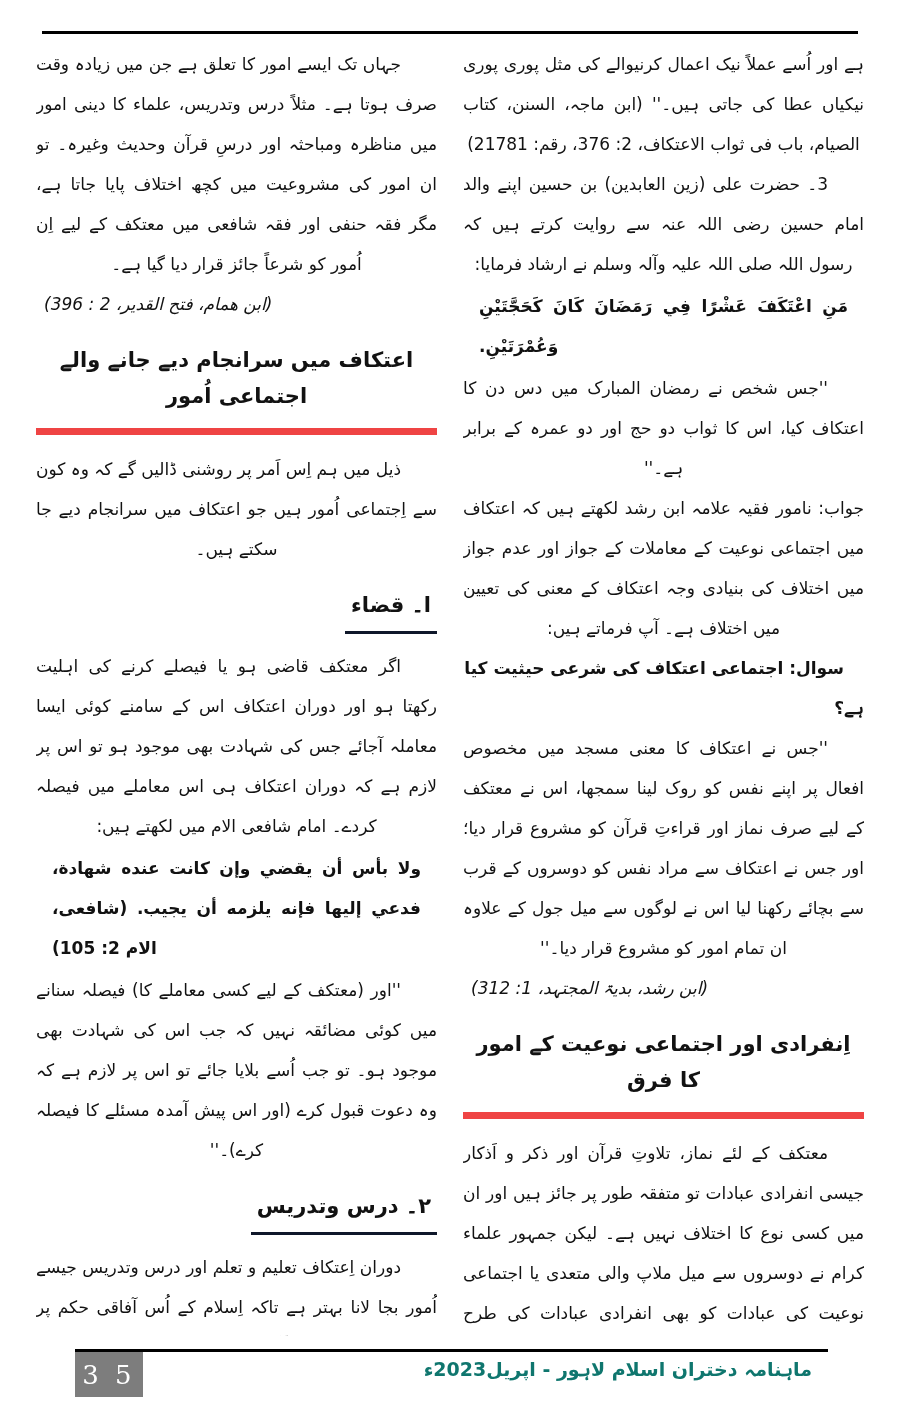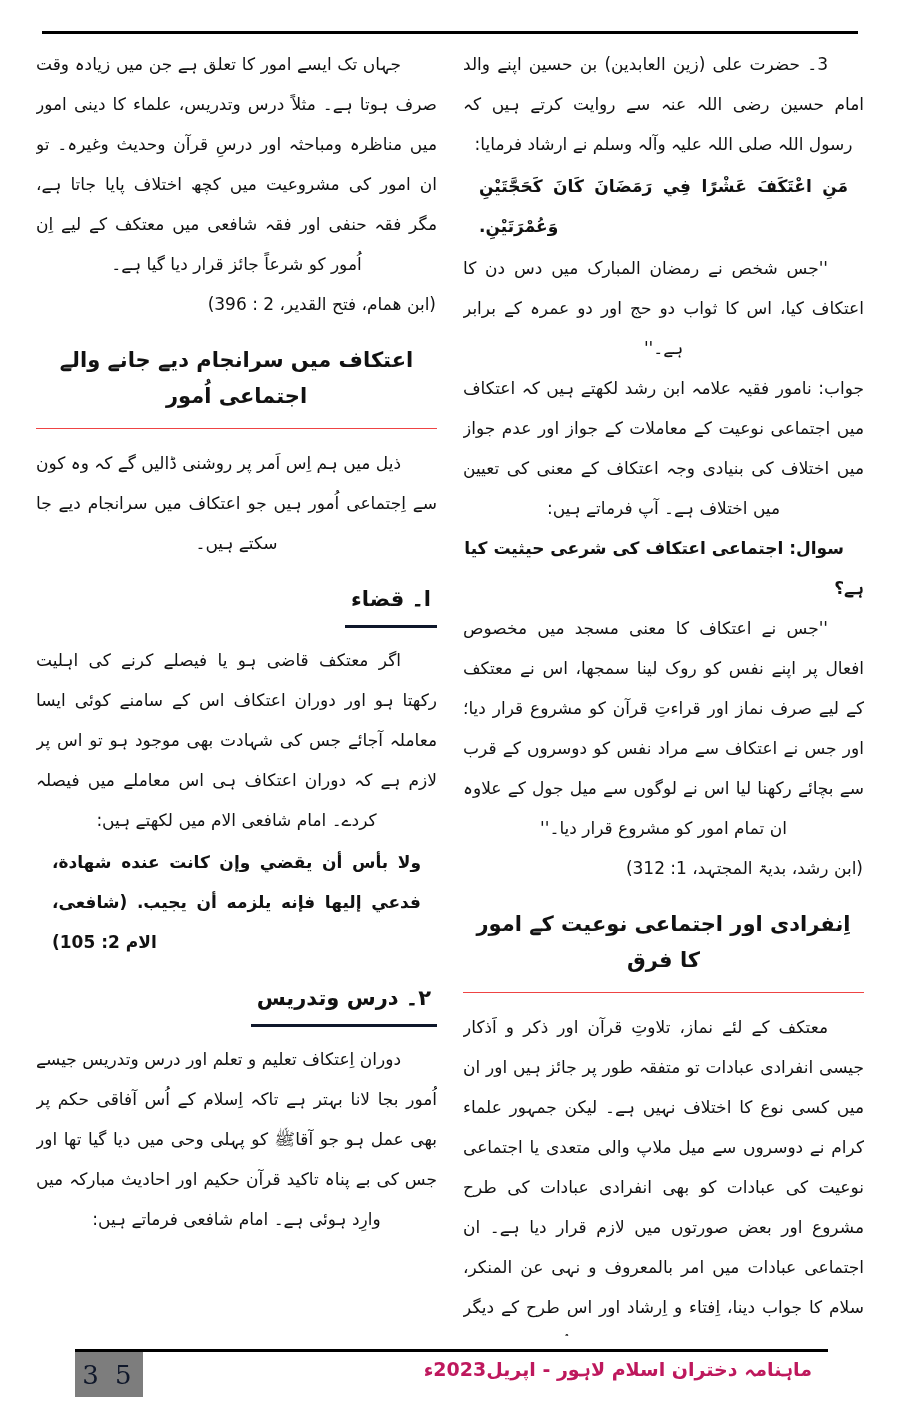--- a/index.html
+++ b/index.html
@@ -25,82 +25,84 @@
     overflow:hidden;
     direction:rtl;
     font-size:17px;line-height:40px;
     text-align:justify;
   }
   .blk{margin:0;}
   .t-para{text-indent:36px;text-align:justify;text-align-last:center;}
   .t-para-flush{text-indent:0;text-align:justify;text-align-last:center;}
   .t-question{font-weight:bold;text-indent:20px;text-align:right;}
   .t-arabic{font-weight:bold;text-align:justify;text-align-last:left;margin:2px 16px;}
-  .t-ref{text-align:right;margin:0 1px 6px;}
+  .t-ref{text-align:left;margin:0 8px 6px;font-style:italic;}
   .t-heading{
     font-weight:bold;font-size:21px;line-height:36px;
     text-align:center;text-indent:0;
-    border-bottom:1px solid #ef4444;
+    border-bottom:7px solid #ef4444;
     padding:8px 2px 14px;margin:10px 0 14px;
   }
   .t-subheading{
     font-weight:bold;font-size:21px;line-height:32px;
     width:fit-content;text-indent:0;
     border-bottom:3px solid #0f172a;
     padding:4px 6px 10px;margin:16px 0 12px;
   }
   .footer-rule{
     position:absolute;top:1349px;left:75px;width:753px;height:3px;
     background:#000;
   }
   .page-num{
     position:absolute;top:1352px;left:75px;width:68px;height:45px;
-    background:#7d7d7d;color:#0f172a;
+    background:#7d7d7d;color:#ffffff;
     font-family:"DejaVu Serif", serif;
     font-size:26px;letter-spacing:4px;
     display:flex;align-items:center;justify-content:center;
   }
   .magazine{
     position:absolute;top:1358px;right:88px;
     direction:rtl;font-weight:bold;font-size:19px;
-    color:#be185d;
+    color:#0f766e;
   }
   .url{
     position:absolute;top:1398px;left:148px;
     font-family:"Liberation Sans", sans-serif;
     font-size:17px;color:#1c1c1c;letter-spacing:0.2px;margin-top:40px;
   }
 </style>
 </head>
 <body>
 
 <div class="page">
 
   <div class="top-rule"></div>
 
   <div class="columns">
     <div class="col">
+        <div class="blk t-para-flush">ہے اور اُسے عملاً نیک اعمال کرنیوالے کی مثل پوری پوری نیکیاں عطا کی جاتی ہیں۔'' (ابن ماجہ، السنن، کتاب الصیام، باب فی ثواب الاعتکاف، 2: 376، رقم: 21781)</div>
         <div class="blk t-para">3۔ حضرت علی (زین العابدین) بن حسین اپنے والد امام حسین رضی اللہ عنہ سے روایت کرتے ہیں کہ رسول اللہ صلی اللہ علیہ وآلہ وسلم نے ارشاد فرمایا:</div>
         <div class="blk t-arabic">مَنِ اعْتَکَفَ عَشْرًا فِي رَمَضَانَ کَانَ کَحَجَّتَيْنِ وَعُمْرَتَيْنِ.</div>
         <div class="blk t-para">''جس شخص نے رمضان المبارک میں دس دن کا اعتکاف کیا، اس کا ثواب دو حج اور دو عمرہ کے برابر ہے۔''</div>
         <div class="blk t-para-flush">جواب: نامور فقیہ علامہ ابن رشد لکھتے ہیں کہ اعتکاف میں اجتماعی نوعیت کے معاملات کے جواز اور عدم جواز میں اختلاف کی بنیادی وجہ اعتکاف کے معنی کی تعیین میں اختلاف ہے۔ آپ فرماتے ہیں:</div>
         <div class="blk t-question">سوال: اجتماعی اعتکاف کی شرعی حیثیت کیا ہے؟</div>
         <div class="blk t-para">''جس نے اعتکاف کا معنی مسجد میں مخصوص افعال پر اپنے نفس کو روک لینا سمجھا، اس نے معتکف کے لیے صرف نماز اور قراءتِ قرآن کو مشروع قرار دیا؛ اور جس نے اعتکاف سے مراد نفس کو دوسروں کے قرب سے بچائے رکھنا لیا اس نے لوگوں سے میل جول کے علاوہ ان تمام امور کو مشروع قرار دیا۔''</div>
         <div class="blk t-ref">(ابن رشد، بدیۃ المجتہد، 1: 312)</div>
         <div class="blk t-heading">اِنفرادی اور اجتماعی نوعیت کے امور کا فرق</div>
         <div class="blk t-para">معتکف کے لئے نماز، تلاوتِ قرآن اور ذکر و اَذکار جیسی انفرادی عبادات تو متفقہ طور پر جائز ہیں اور ان میں کسی نوع کا اختلاف نہیں ہے۔ لیکن جمہور علماء کرام نے دوسروں سے میل ملاپ والی متعدی یا اجتماعی نوعیت کی عبادات کو بھی انفرادی عبادات کی طرح مشروع اور بعض صورتوں میں لازم قرار دیا ہے۔ ان اجتماعی عبادات میں امر بالمعروف و نہی عن المنکر، سلام کا جواب دینا، اِفتاء و اِرشاد اور اس طرح کے دیگر امور شامل ہیں۔ لیکن بہتر یہ ہے کہ ان اُمور میں زیادہ وقت صرف نہ ہو۔</div>
       </div>
     <div class="col">
         <div class="blk t-para">جہاں تک ایسے امور کا تعلق ہے جن میں زیادہ وقت صرف ہوتا ہے۔ مثلاً درس وتدریس، علماء کا دینی امور میں مناظرہ ومباحثہ اور درسِ قرآن وحدیث وغیرہ۔ تو ان امور کی مشروعیت میں کچھ اختلاف پایا جاتا ہے، مگر فقہ حنفی اور فقہ شافعی میں معتکف کے لیے اِن اُمور کو شرعاً جائز قرار دیا گیا ہے۔</div>
         <div class="blk t-ref">(ابن ھمام، فتح القدیر، 2 : 396)</div>
         <div class="blk t-heading">اعتکاف میں سرانجام دیے جانے والے اجتماعی اُمور</div>
         <div class="blk t-para">ذیل میں ہم اِس اَمر پر روشنی ڈالیں گے کہ وہ کون سے اِجتماعی اُمور ہیں جو اعتکاف میں سرانجام دیے جا سکتے ہیں۔</div>
         <div class="blk t-subheading">ا۔ قضاء</div>
         <div class="blk t-para">اگر معتکف قاضی ہو یا فیصلے کرنے کی اہلیت رکھتا ہو اور دوران اعتکاف اس کے سامنے کوئی ایسا معاملہ آجائے جس کی شہادت بھی موجود ہو تو اس پر لازم ہے کہ دوران اعتکاف ہی اس معاملے میں فیصلہ کردے۔ امام شافعی الام میں لکھتے ہیں:</div>
         <div class="blk t-arabic">ولا بأس أن يقضي وإن كانت عنده شهادة، فدعي إليها فإنه يلزمه أن يجيب. (شافعی، الام 2: 105)</div>
+        <div class="blk t-para">''اور (معتکف کے لیے کسی معاملے کا) فیصلہ سنانے میں کوئی مضائقہ نہیں کہ جب اس کی شہادت بھی موجود ہو۔ تو جب اُسے بلایا جائے تو اس پر لازم ہے کہ وہ دعوت قبول کرے (اور اس پیش آمدہ مسئلے کا فیصلہ کرے)۔''</div>
         <div class="blk t-subheading">۲۔ درس وتدریس</div>
         <div class="blk t-para">دوران اِعتکاف تعلیم و تعلم اور درس وتدریس جیسے اُمور بجا لانا بہتر ہے تاکہ اِسلام کے اُس آفاقی حکم پر بھی عمل ہو جو آقاﷺ کو پہلی وحی میں دیا گیا تھا اور جس کی بے پناہ تاکید قرآن حکیم اور احادیث مبارکہ میں وارِد ہوئی ہے۔ امام شافعی فرماتے ہیں:</div>
       </div>
   </div>
 
   <div class="footer-rule"></div>
 
   <div class="page-num">3 5</div>
 
   <div class="magazine">ماہنامہ دختران اسلام لاہور - اپریل2023ء</div>

